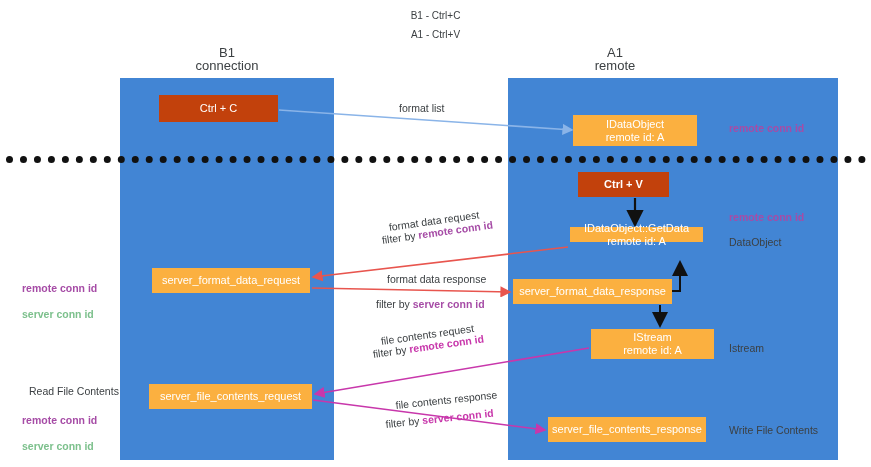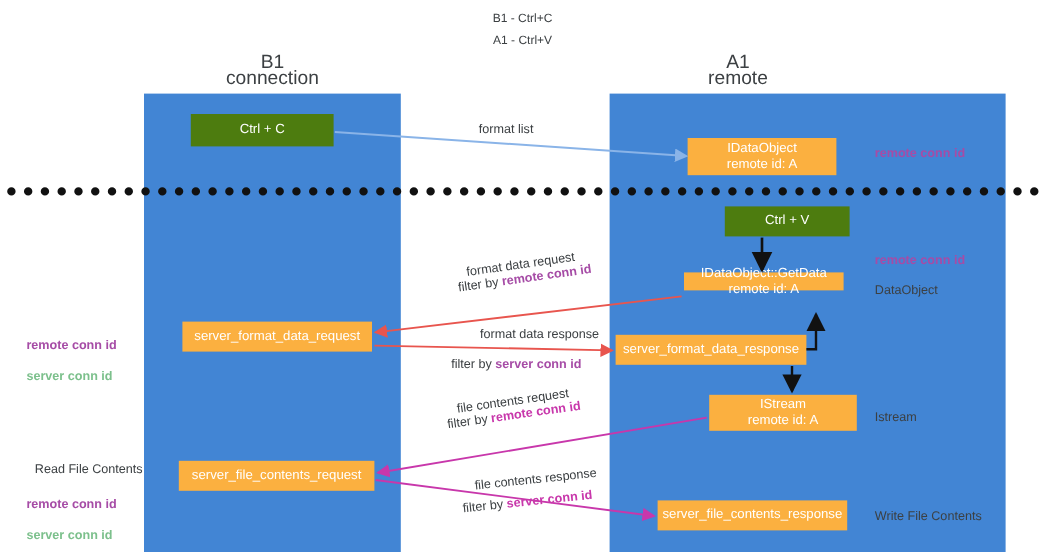--- a/index.html
+++ b/index.html
@@ -17,38 +17,38 @@
   #lane-b1{left:120px;top:78px;width:214px;height:382px;}
   #lane-a1{left:508px;top:78px;width:330px;height:382px;}
 
   
   .title{
     position:absolute;left:0;right:0;top:6px;
     text-align:center;font-size:10px;line-height:19px;color:#3c4043;
     white-space:pre-line;
   }
   .lane-head{
-    position:absolute;text-align:center;font-size:16px;line-height:13px;
+    position:absolute;text-align:center;font-size:13px;line-height:13px;
     color:#3c4043;white-space:pre-line;
   }
   #head-b1{left:120px;top:46px;width:214px;}
   #head-a1{left:508px;top:46px;width:214px;}
 
   
   .node{
     position:absolute;display:flex;align-items:center;justify-content:center;
     text-align:center;color:#ffffff;font-size:11px;line-height:13px;
     white-space:pre-line;box-sizing:border-box;z-index:4;
   }
-  .node.green{background:#4d7c0f;}
+  .node.green{background:#c2410c;}
   .node.orange{background:#fbb040;}
 
   #n-ctrlc{left:159px;top:95px;width:119px;height:27px;}
   #n-idataobject{left:573px;top:115px;width:124px;height:31px;}
-  #n-ctrlv{left:604px;top:172px;width:104px;height:25px;}
+  #n-ctrlv{left:578px;top:172px;width:91px;height:25px;font-weight:bold;}
   #n-getdata{left:570px;top:227px;width:133px;height:15px;}
   #n-srv-fmt-req{left:152px;top:268px;width:158px;height:25px;}
   #n-srv-fmt-resp{left:513px;top:279px;width:159px;height:25px;}
   #n-istream{left:591px;top:329px;width:123px;height:30px;}
   #n-srv-file-req{left:149px;top:384px;width:163px;height:25px;}
   #n-srv-file-resp{left:548px;top:417px;width:158px;height:25px;}
 
   
   .ann{position:absolute;font-size:10.5px;line-height:13px;white-space:pre-line;}
   .ann.purple{color:#a64ca6;font-weight:bold;}
@@ -66,21 +66,21 @@
   #a-left-3{left:22px;top:401px;}
 
   
   .elabel{position:absolute;font-size:10.5px;line-height:13px;color:#3c4043;z-index:6;}
   .elabel .pk{color:#c837ab;font-weight:bold;}
   .elabel .pk2{color:#a64ca6;font-weight:bold;}
 
   #e-formatlist{left:399px;top:102px;text-align:right;}
   #e-fdr{left:388px;top:221px;transform:rotate(-8deg);transform-origin:left top;}
   #e-fdr2{left:381px;top:234px;transform:rotate(-8deg);transform-origin:left top;}
-  #e-fdresp{left:400px;top:273px;}
+  #e-fdresp{left:387px;top:273px;}
   #e-fdresp2{left:376px;top:298px;}
   #e-fcr{left:380px;top:335px;transform:rotate(-8deg);transform-origin:left top;}
   #e-fcr2{left:372px;top:348px;transform:rotate(-8deg);transform-origin:left top;}
   #e-fcresp{left:395px;top:399px;transform:rotate(-6deg);transform-origin:left top;}
   #e-fcresp2{left:385px;top:418px;transform:rotate(-6deg);transform-origin:left top;}
 
   
   #divider{
     position:absolute;left:6px;top:156px;width:860px;height:0;
     border-top:7px dotted #111111;z-index:7;

